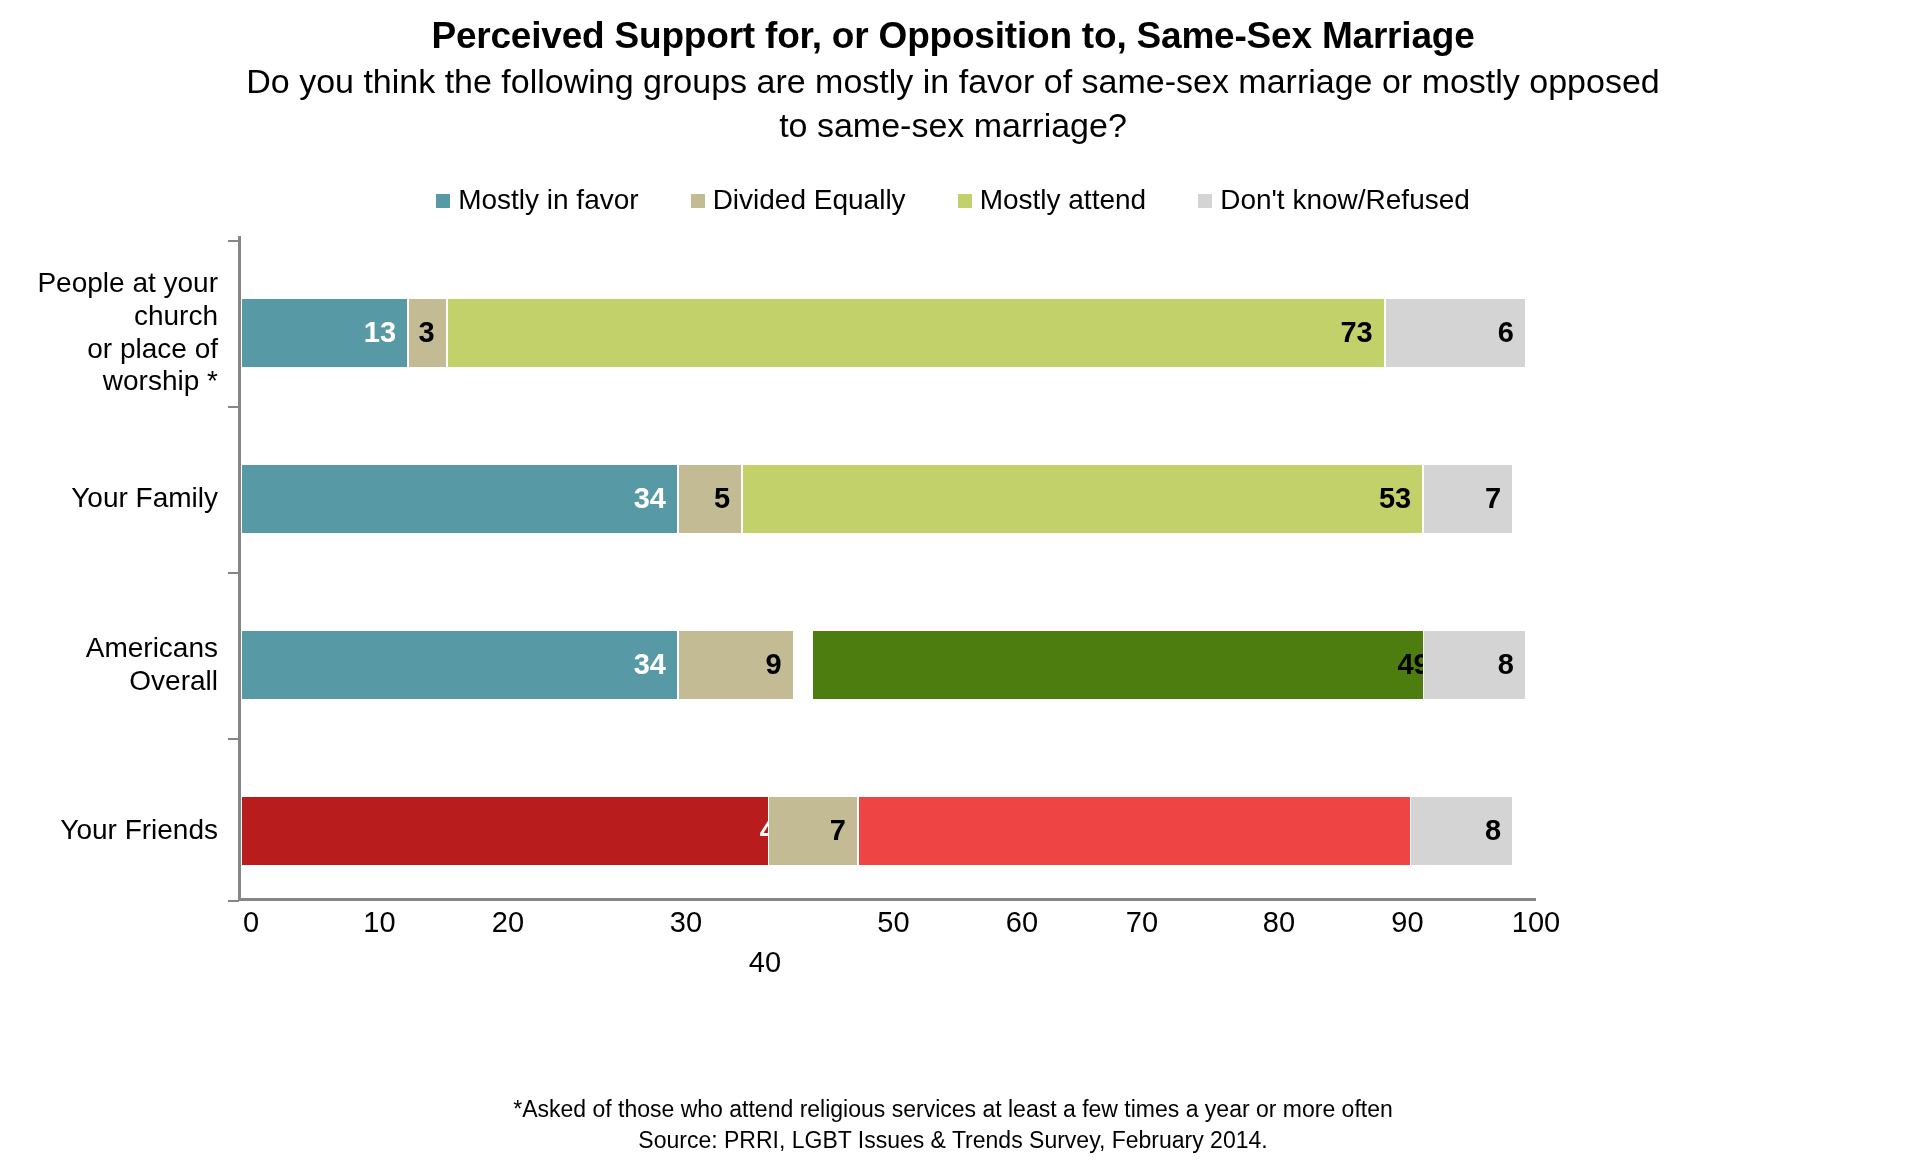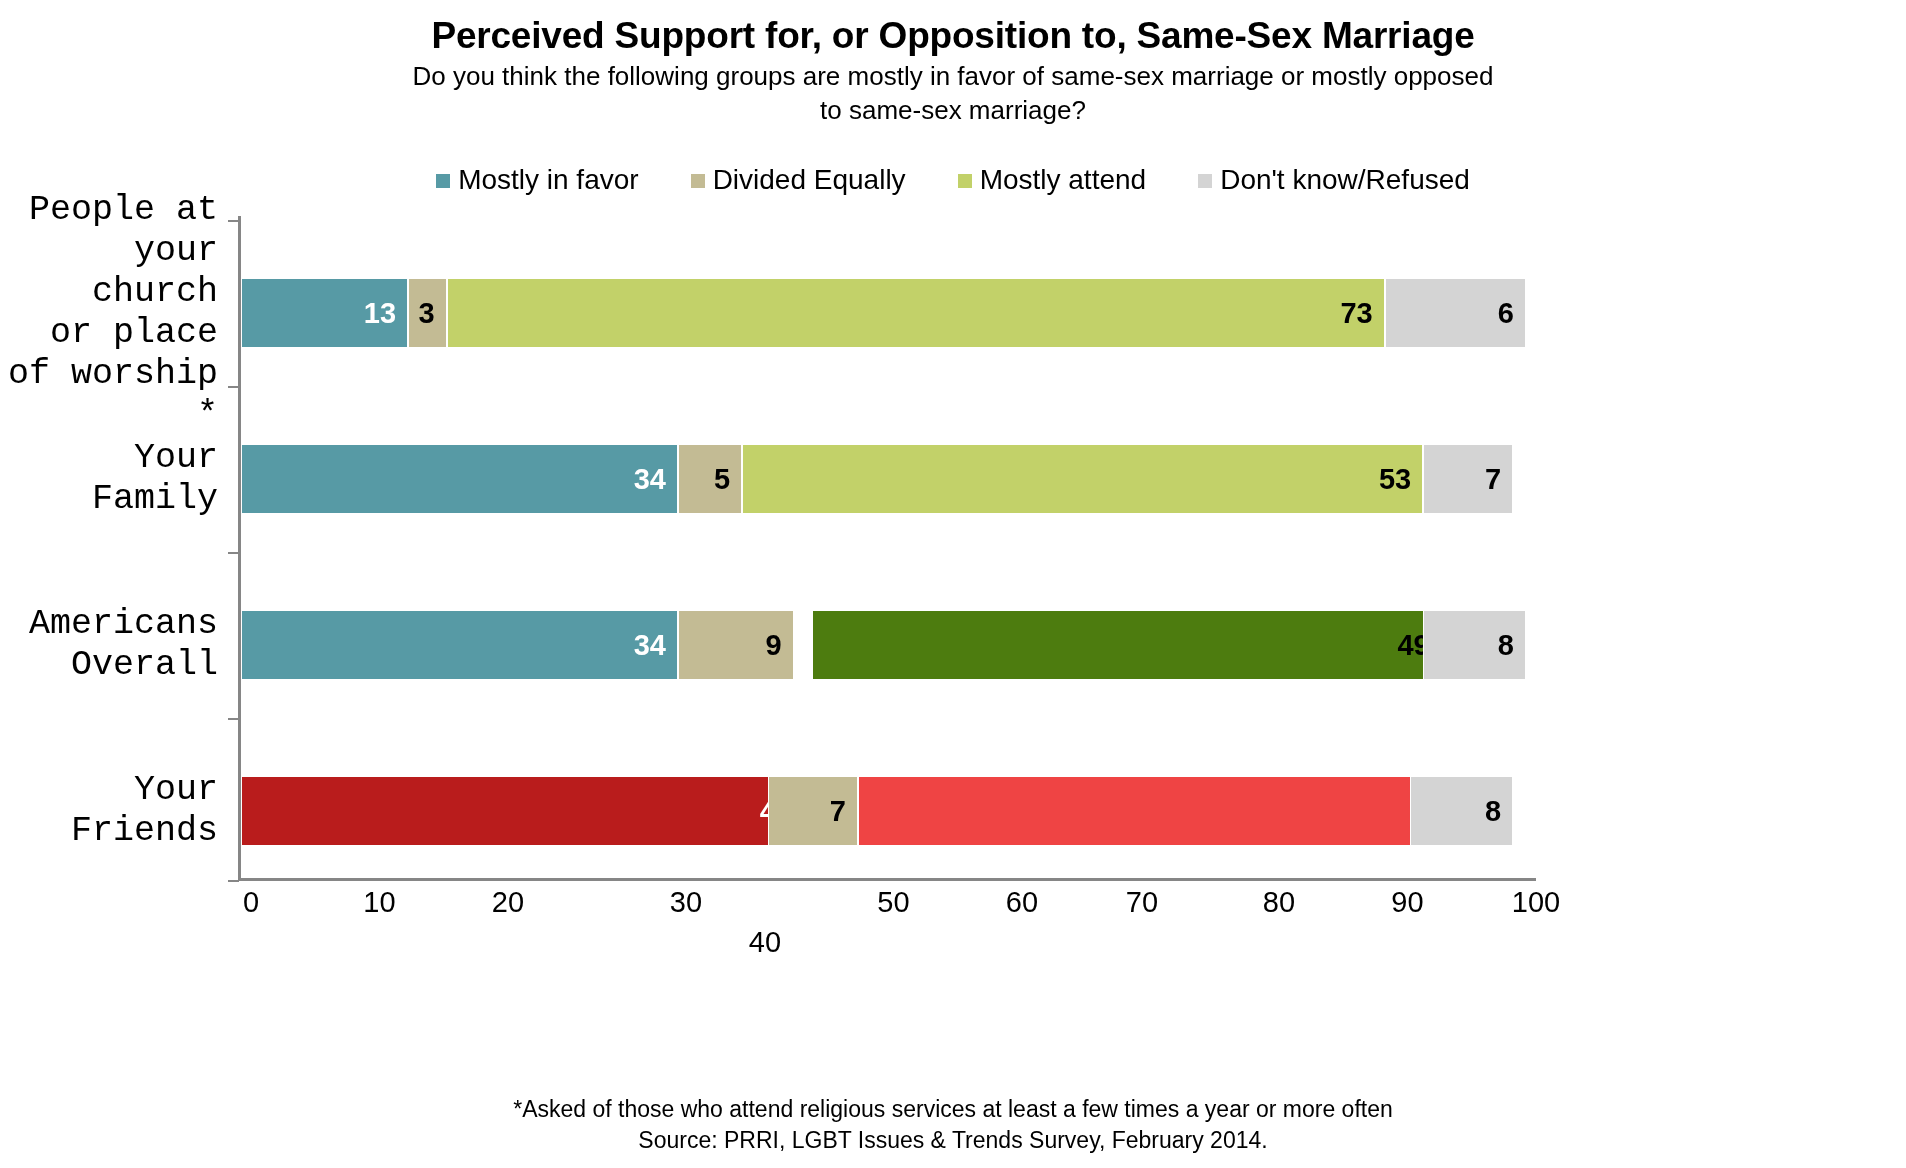--- a/index.html
+++ b/index.html
@@ -22,21 +22,21 @@
     padding-top: 14px;
     text-align: center;
   }
   .chart-title {
     font-size: 37px;
     font-weight: bold;
     letter-spacing: -0.2px;
     line-height: 1.18;
   }
   .chart-subtitle {
-    font-size: 26px;
+    font-size: 34px;
     font-weight: normal;
     line-height: 1.22;
     margin-top: 3px;
   }
 
   
   .legend {
     margin-top: 39px;
     display: flex;
     justify-content: center;
@@ -96,25 +96,24 @@
     position: absolute;
     left: 0;
     width: 1906px;
     display: flex;
     align-items: center;
   }
   .row-label {
     width: 228px;
     text-align: right;
     padding-right: 10px;
-    font-size: 35px;
+    font-size: 28px;
     line-height: 1.17;
     box-sizing: border-box;
     flex: 0 0 auto;
-    font-family: Liberation Mono, monospace;
   }
   .bar-track {
     position: relative;
     height: 70px;
     margin-left: 13px;
     flex: 0 0 auto;
   }
   .seg {
     position: absolute;
     top: 0;

